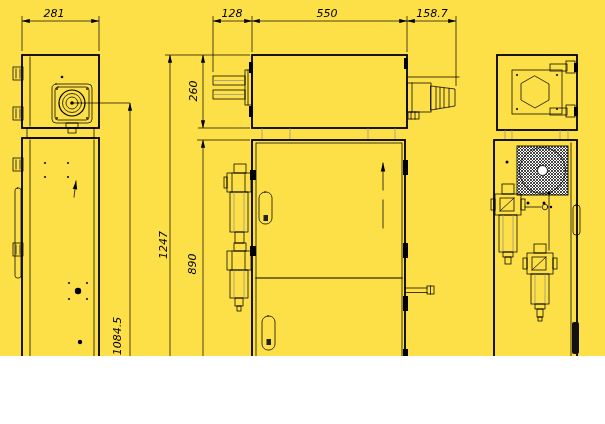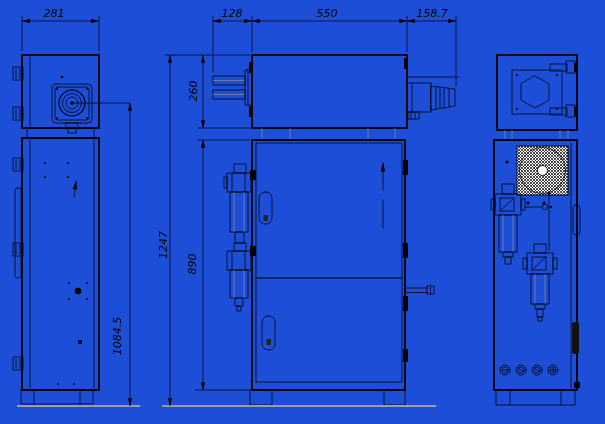--- a/index.html
+++ b/index.html
@@ -1,16 +1,16 @@
 <!DOCTYPE html>
 <html><head>
 <meta charset="utf-8">
 <style>
   html,body{margin:0;padding:0;background:#ffffff;}
-  .stage{position:relative;width:605px;height:424px;background:#1d4ed8;overflow:hidden;
+  .stage{position:relative;width:605px;height:356px;background:#fde047;overflow:hidden;
          font-family:"DejaVu Sans",sans-serif;}
   svg{display:block;}
   .thick{stroke:#000;stroke-width:1.8;fill:none;stroke-linecap:square;}
   .med{stroke:#000;stroke-width:1.2;fill:none;stroke-linecap:square;}
   .thin{stroke:#000;stroke-width:0.75;fill:none;stroke-linecap:square;}
   .gray{stroke:#8d8d8d;stroke-width:0.7;fill:none;}
   .blk{fill:#000;stroke:none;}
   .dim{stroke:#000;stroke-width:0.7;fill:none;}
   .ground{stroke:#9c9c9c;stroke-width:2.2;fill:none;}
   .dimtxt{font-family:"DejaVu Sans",sans-serif;font-style:italic;font-size:11px;fill:#000;}

